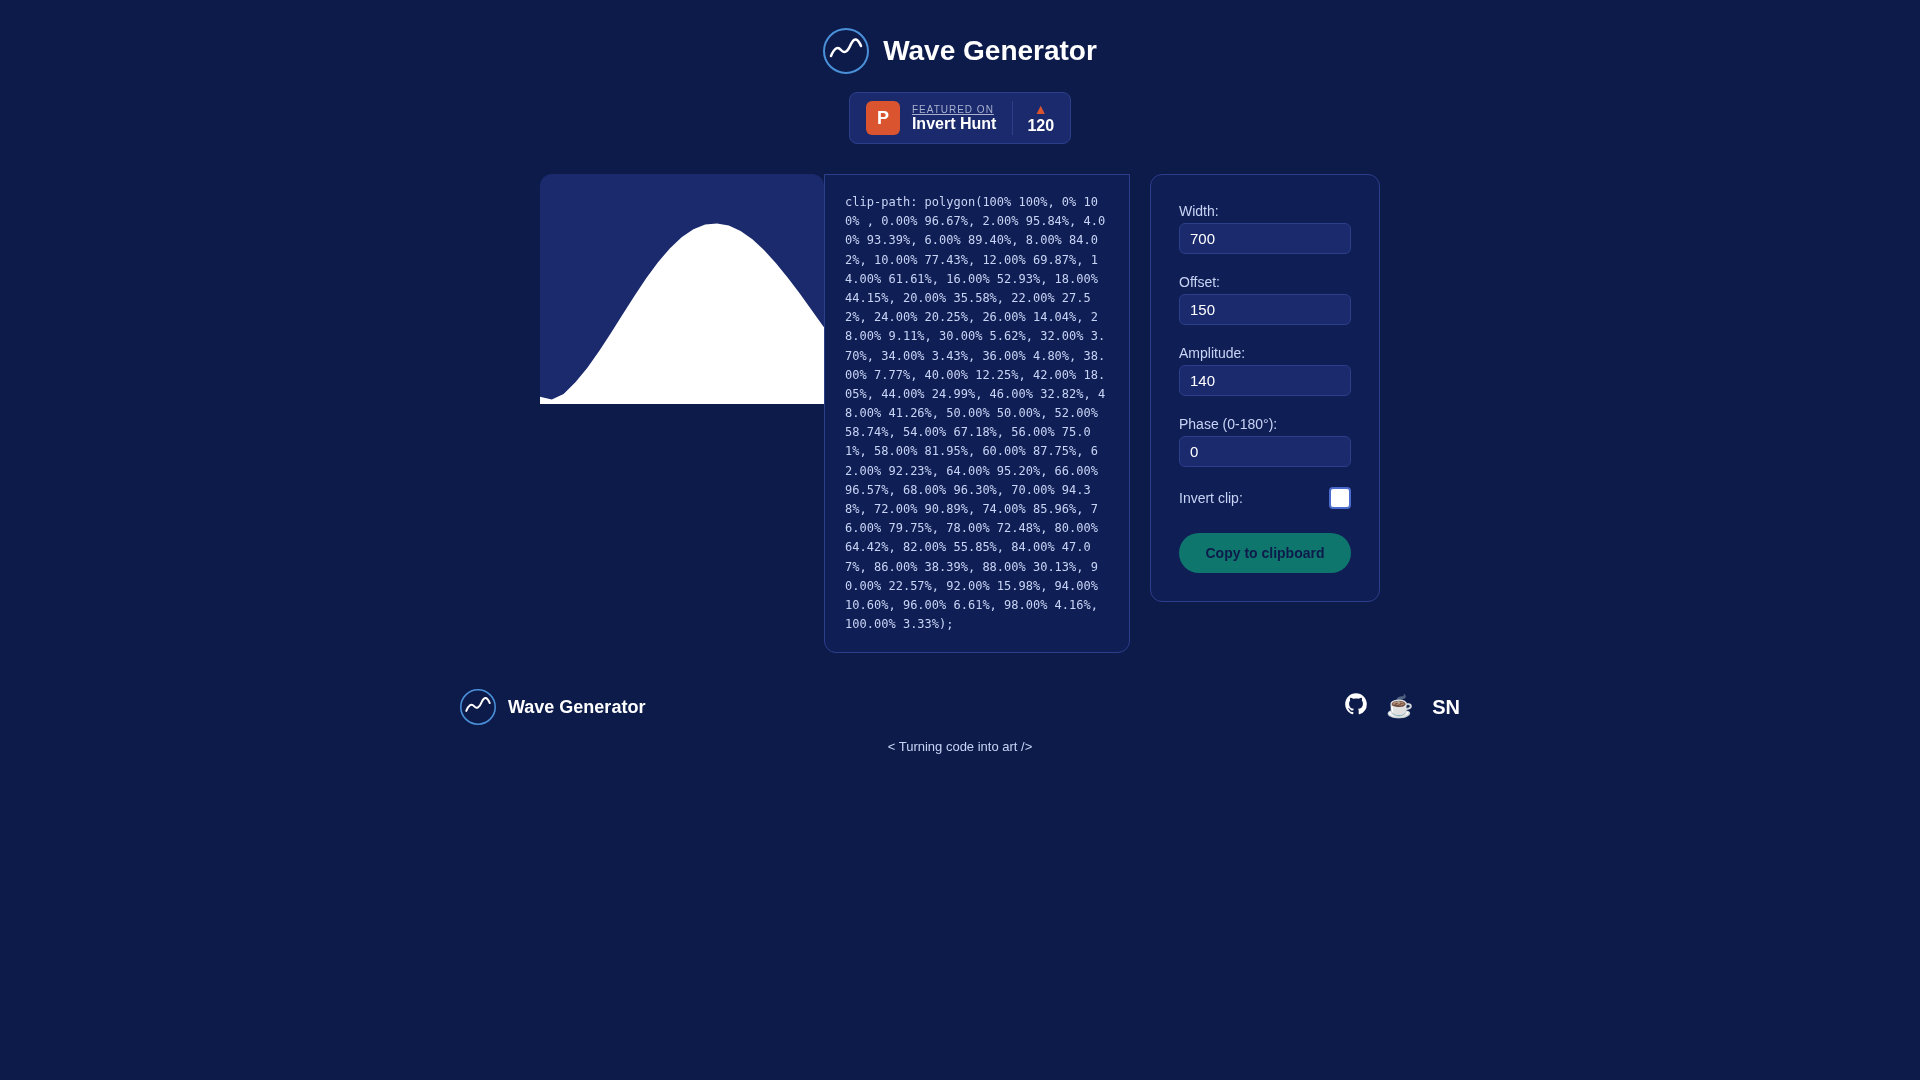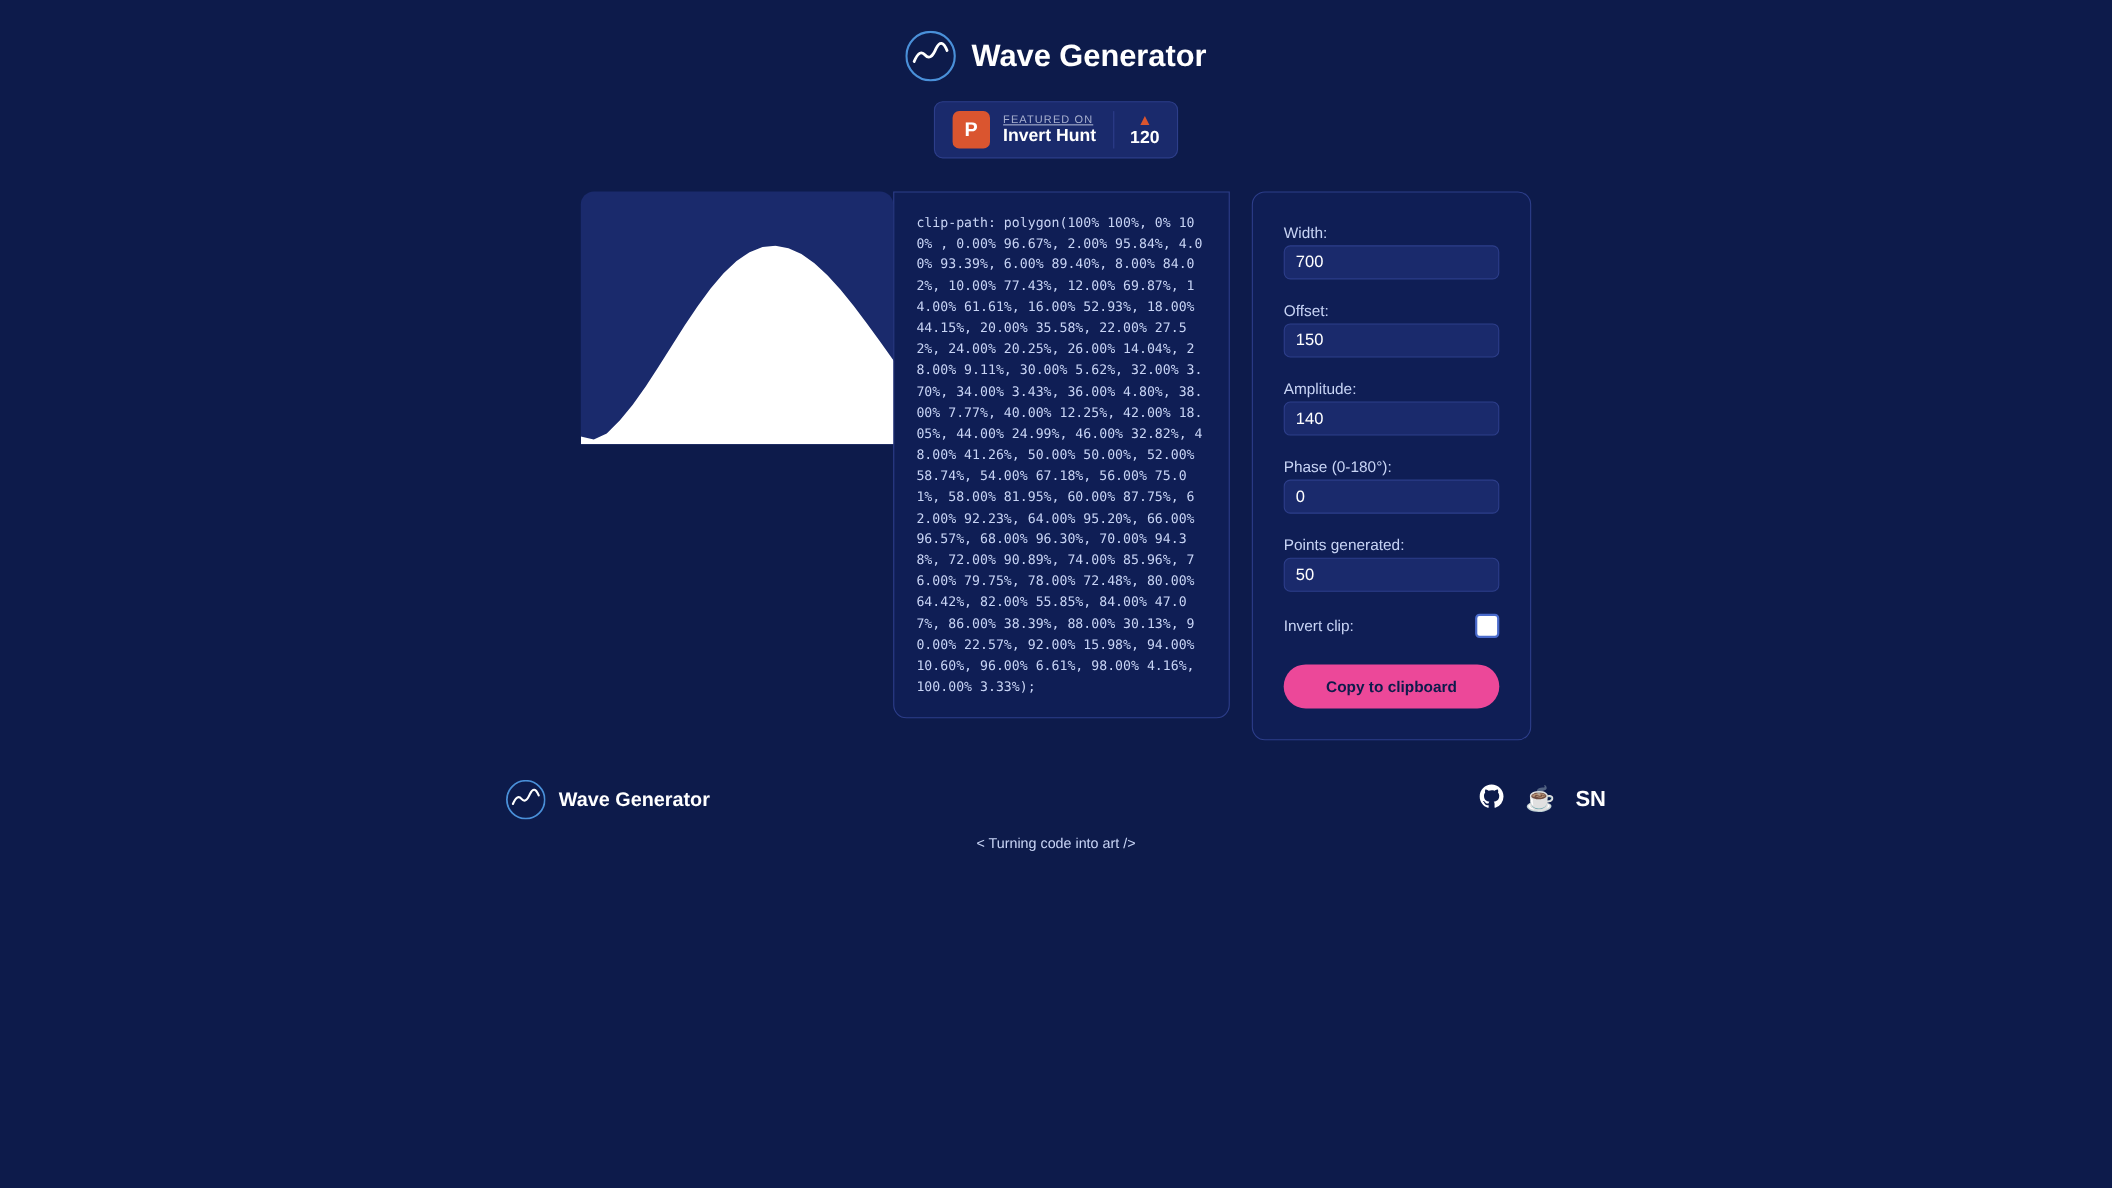--- a/index.html
+++ b/index.html
@@ -135,21 +135,21 @@
       word-break: break-all;
       min-height: 190px;
     }
 
     
     .right-panel {
       background: #0f1e55;
       border: 1px solid #2d3e8a;
       border-radius: 12px;
       padding: 28px 28px 28px 28px;
-      width: 254px;
+      width: 230px;
       display: flex;
       flex-direction: column;
       gap: 20px;
     }
 
     .control-row {
       display: flex;
       flex-direction: column;
       gap: 4px;
     }
@@ -187,21 +187,21 @@
       height: 22px;
       background: #ffffff;
       border: 2px solid #4a6bcc;
       border-radius: 4px;
       cursor: pointer;
       appearance: none;
       -webkit-appearance: none;
     }
 
     .copy-btn {
-      background: #ec4899;
+      background: #0f766e;
       color: #0d1b4b;
       border: none;
       border-radius: 24px;
       padding: 12px 20px;
       font-size: 14px;
       font-weight: 600;
       cursor: pointer;
       width: 100%;
       margin-top: 4px;
     }
@@ -388,24 +388,20 @@
       <label class="control-label">Amplitude:</label>
       <input type="number" class="control-input" value="140" style="">
     </div>
 
 
     <div class="control-row">
       <label class="control-label">Phase (0-180°):</label>
       <input type="number" class="control-input" value="0" style="">
     </div>
 
-    <div class="control-row">
-      <label class="control-label">Points generated:</label>
-      <input type="number" class="control-input" value="50" style="">
-    </div>
 
     <div class="invert-row">
       <span class="invert-label">Invert clip:</span>
       <input type="checkbox" class="invert-checkbox" style="">
     </div>
 
     <button class="copy-btn">Copy to clipboard</button>
 
   </div>
 </div>

